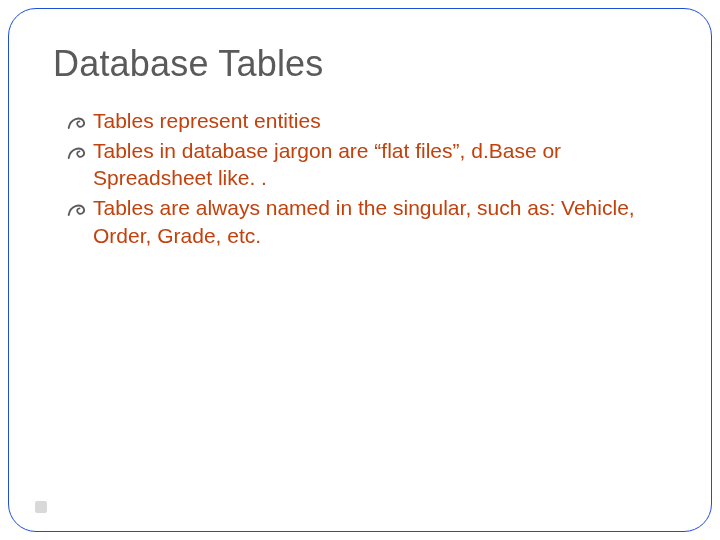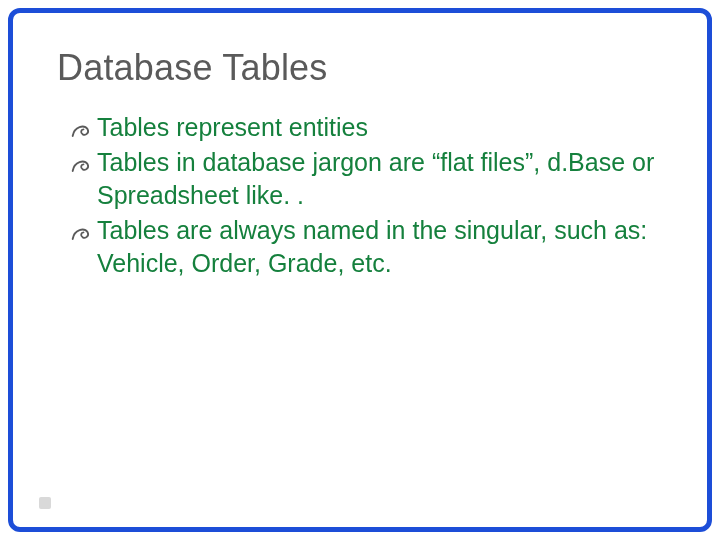--- a/index.html
+++ b/index.html
@@ -9,38 +9,38 @@
     background: #fff;
     font-family: Arial, Helvetica, sans-serif;
     position: relative;
   }
   .slide-frame {
     position: absolute;
     top: 8px;
     left: 8px;
     right: 8px;
     bottom: 8px;
-    border: 5px solid #1d4ed8;
-    border-radius: 12px;
+    border: 1px solid #1d4ed8;
+    border-radius: 28px;
     padding: 34px 44px 30px 44px;
   }
   .title {
     font-size: 36px;
     color: #5a5a5a;
     font-weight: normal;
     margin-bottom: 22px;
     letter-spacing: 0.2px;
   }
   .bullets {
     list-style: none;
     padding-left: 16px;
   }
   .bullets li {
-    font-size: 25px;
-    color: #15803d;
+    font-size: 21px;
+    color: #c2410c;
     line-height: 1.32;
     margin-bottom: 2px;
     position: relative;
     padding-left: 24px;
   }
   .bullet-icon {
     position: absolute;
     left: -2px;
     top: 4px;
     width: 20px;

